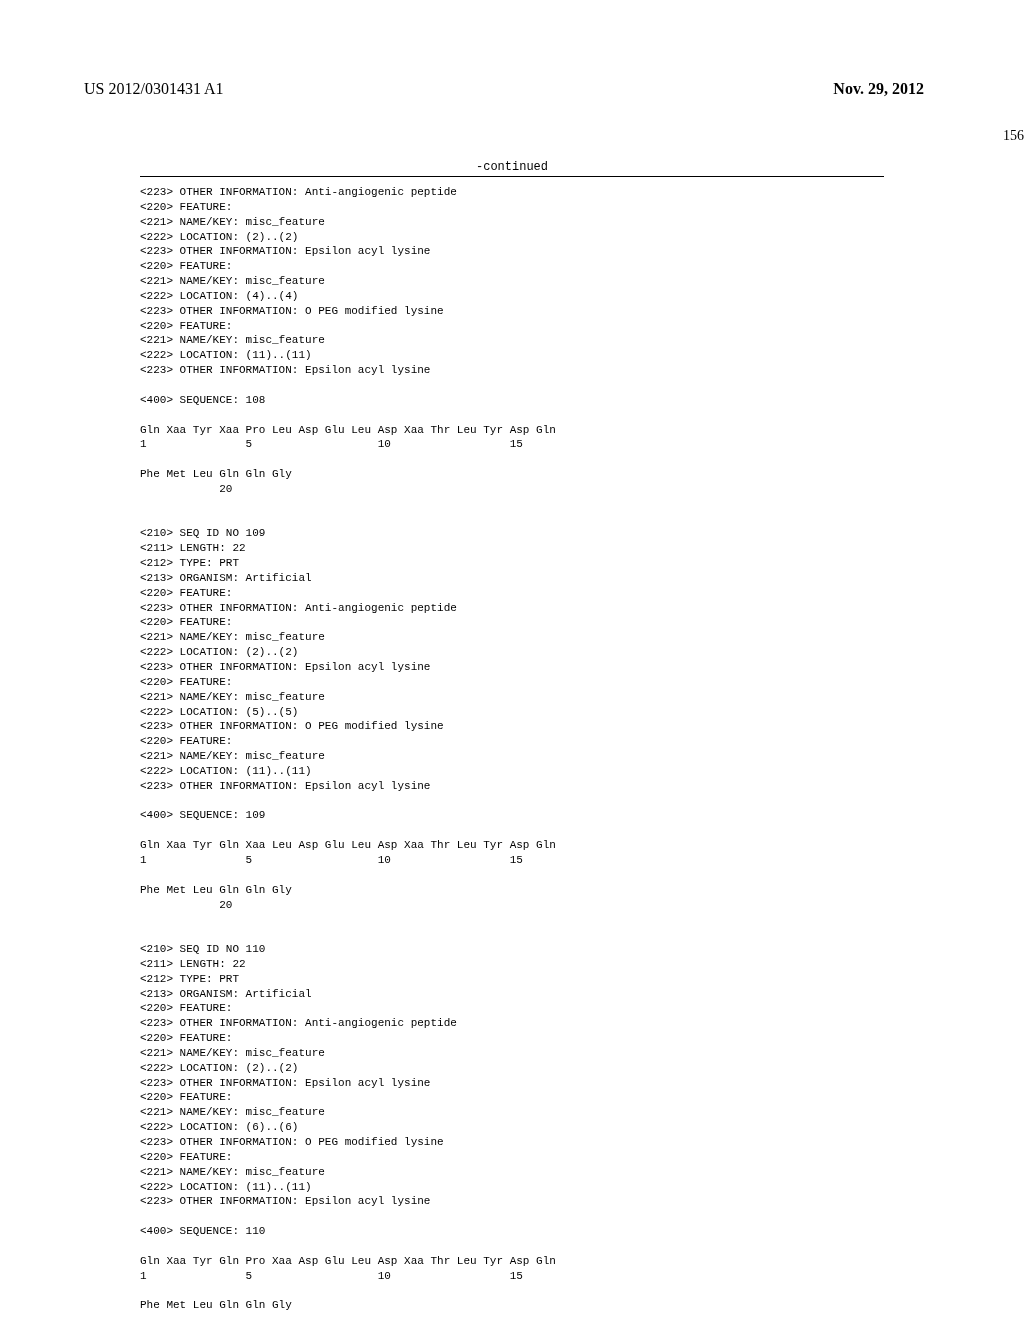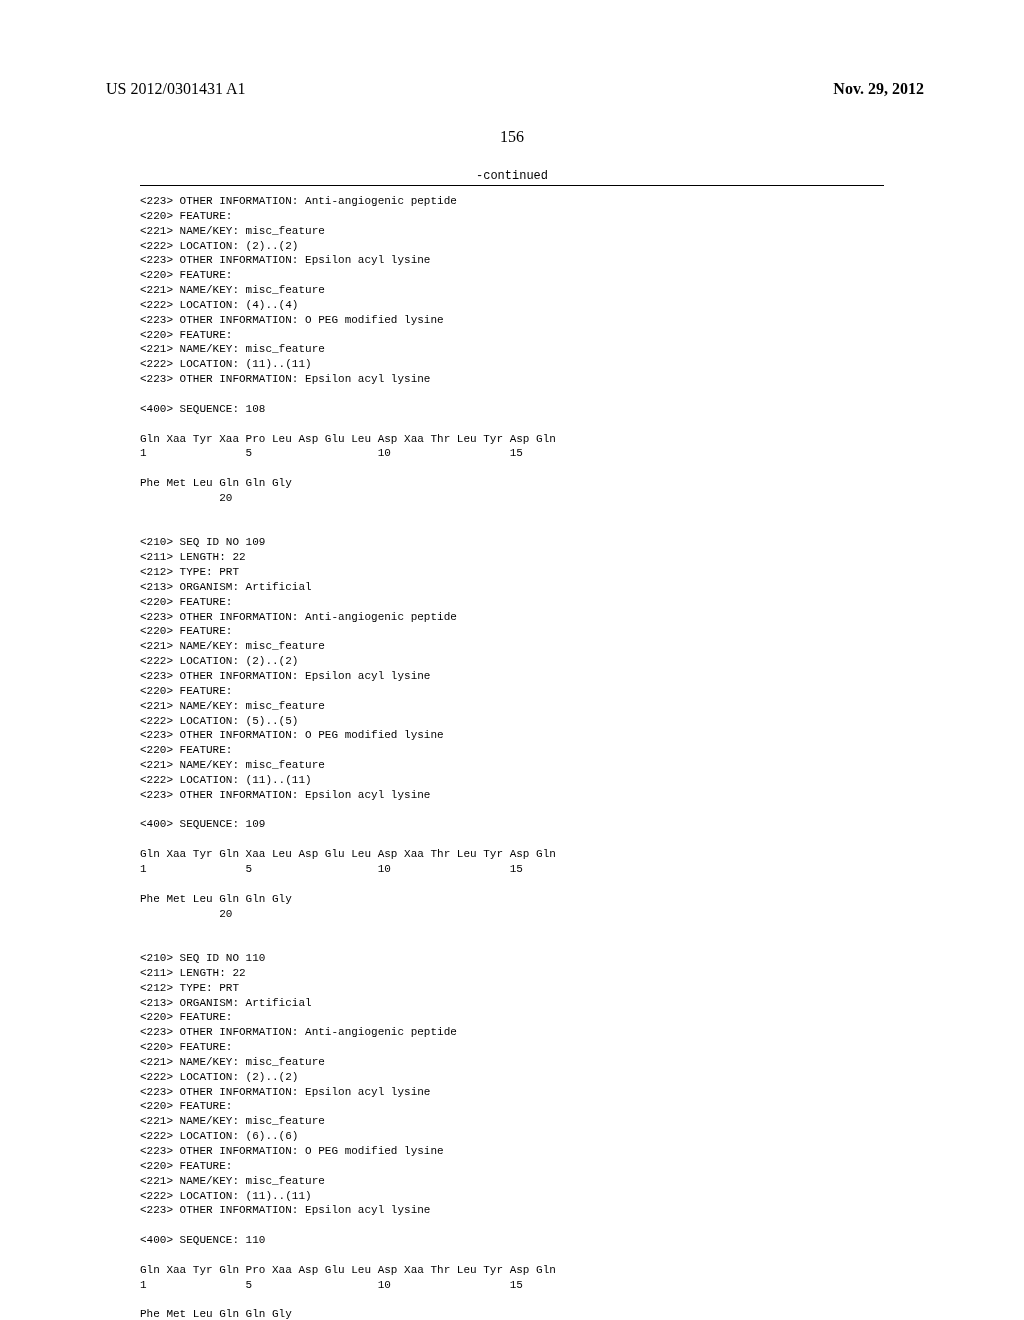--- a/index.html
+++ b/index.html
@@ -7,34 +7,34 @@
       padding: 0;
       background: white;
       font-family: "Times New Roman", Times, serif;
       width: 1024px;
       height: 1320px;
       position: relative;
     }
     .header {
       display: flex;
       justify-content: space-between;
-      padding: 80px 100px 10px 106px;
+      padding: 80px 100px 10px 84px;
       font-size: 16px;
     }
     .pub-number {
       font-weight: normal;
     }
     .pub-date {
       font-weight: bold;
     }
     .page-number {
-      text-align: center;
-      font-size: 16px;
+      text-align: right;
+      font-size: 14px;
       margin-top: 20px;
-      margin-bottom: 23px;
+      margin-bottom: 16px;
     }
     .continued {
       text-align: center;
       font-family: "Courier New", Courier, monospace;
       font-size: 12px;
       margin-bottom: 2px;
     }
     .content-wrapper {
       margin: 0 140px;
     }

